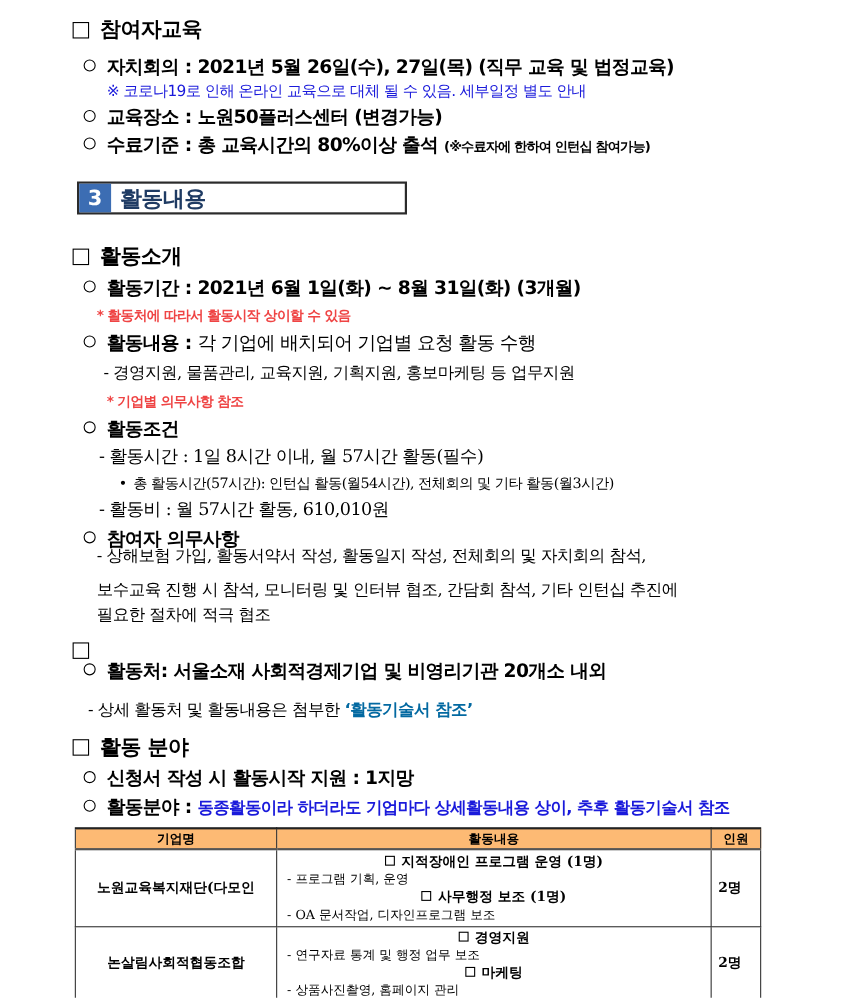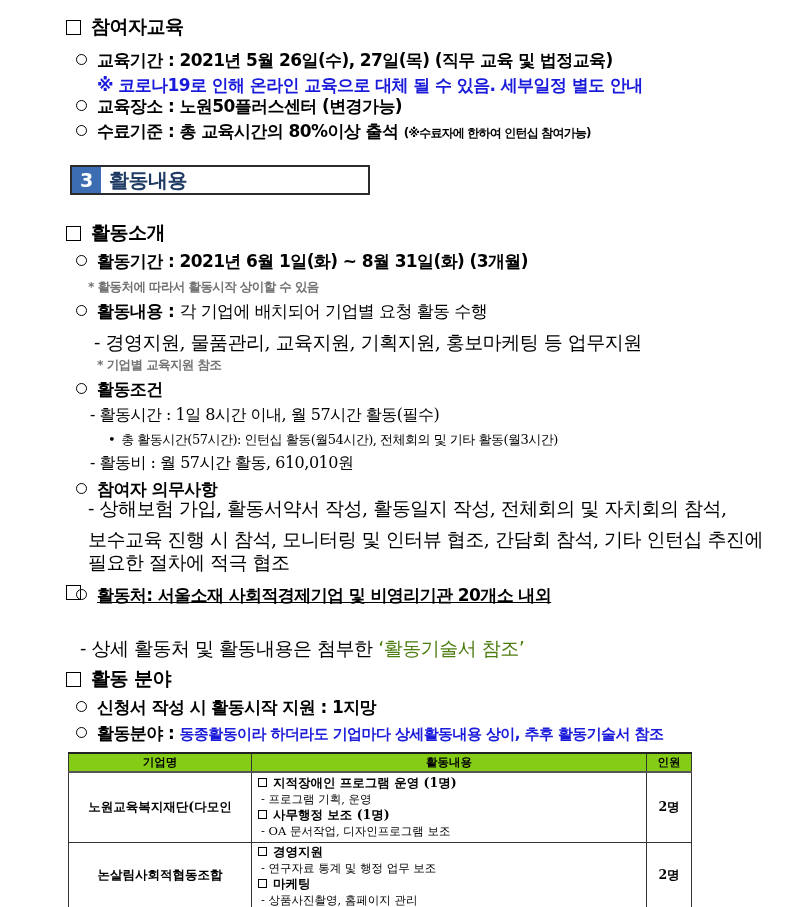--- a/index.html
+++ b/index.html
@@ -4,57 +4,57 @@
 <style>
   html, body { margin: 0; padding: 0; background: #ffffff; }
   body {
     width: 785px; height: 907px; position: relative; overflow: hidden;
     font-family: "DejaVu Sans", "Liberation Sans", sans-serif;
     color: #000;
   }
   .abs { position: absolute; white-space: nowrap; }
   .h1 { font-size: 19px; font-weight: bold; letter-spacing: -0.5px; }
   .h2 { font-size: 17px; font-weight: bold; letter-spacing: -0.6px; }
-  .body15 { font-size: 19px; letter-spacing: -0.5px; font-family: "DejaVu Serif", serif; }
-  .note-blue { color: #1a1adb; font-weight: bold; font-size: 17px; letter-spacing: -0.6px; }
-  .note-red { color: #737373; font-weight: bold; font-size: 12.5px; letter-spacing: -0.6px; }
+  .body15 { font-size: 15px; letter-spacing: -0.5px; font-family: "DejaVu Serif", serif; }
+  .note-blue { color: #1a1adb; font-weight: normal; font-size: 14px; letter-spacing: -0.6px; }
+  .note-red { color: #ef4444; font-weight: bold; font-size: 12.5px; letter-spacing: -0.6px; }
   .sq { display: inline-block; width: 15px; height: 15px; border: 1.6px solid #000; vertical-align: -2px; margin-right: 10px; box-sizing: border-box; }
   .circ { display: inline-block; width: 11px; height: 11px; border: 1.6px solid #000; border-radius: 50%; vertical-align: 1px; margin-right: 10px; box-sizing: border-box; }
   .secbox {
     position: absolute; left: 70px; top: 165px; width: 300px; height: 30px;
     border: 2px solid #2b2b2b; box-sizing: border-box; display: flex;
   }
   .secbox .num { width: 29px; background: #3c6db3; color: #fff; font-weight: bold; font-size: 19px; display: flex; align-items: center; justify-content: center; }
   .secbox .title { color: #1f3b63; font-weight: bold; font-size: 20px; padding-left: 8px; display: flex; align-items: center; letter-spacing: -0.5px; }
   .normal { font-weight: normal; }
-  .red { color: #4d7c0f; font-weight: normal; }
+  .red { color: #0369a1; font-weight: bold; }
   .blue { color: #1a1adb; font-weight: bold; font-size: 15px; }
   .small-note { font-size: 12px; font-weight: bold; letter-spacing: -0.8px; }
   table.t {
     position: absolute; left: 68px; top: 752px; width: 624px;
     border-collapse: collapse; font-family: "DejaVu Serif", serif;
   }
   table.t td, table.t th { border: 1px solid #333; padding: 0 6px; }
   table.t { border-top: 2px solid #222; border-bottom: 2px solid #222; }
-  table.t th { background: #84cc16; font-size: 11.5px; font-weight: bold; height: 17px; font-family: "DejaVu Sans", sans-serif; border-bottom: 2px solid #555; }
+  table.t th { background: #fdba74; font-size: 11.5px; font-weight: bold; height: 17px; font-family: "DejaVu Sans", sans-serif; border-bottom: 2px solid #555; }
   table.t td.org { text-align: center; font-weight: bold; font-size: 12.5px; width: 170px; }
-  table.t td.cnt { text-align: center; font-weight: bold; font-size: 12.5px; width: 32px; }
+  table.t td.cnt { text-align: left; font-weight: bold; font-size: 12.5px; width: 32px; }
   table.t td.act { font-size: 11.5px; line-height: 16px; padding: 1px 6px; }
-  .act .ah { font-weight: bold; font-size: 12.5px; }
+  .act .ah { font-weight: bold; font-size: 12.5px; text-align: center; }
   .act .asq { display: inline-block; width: 9px; height: 9px; border: 1.4px solid #000; margin-right: 6px; vertical-align: 0; box-sizing: border-box; }
   .act .ad { padding-left: 3px; }
 </style>
 </head>
 <body>
 
 <div class="abs h1" style="left:66px; top:14px;">
   <span class="sq"></span><span>참여자교육</span>
 </div>
 <div class="abs h2" style="left:76px; top:49px;">
-  <span class="circ"></span><span>교육기간</span><span> : </span><span>2021년 5월 26일(수), 27일(목) (직무 교육 및 법정교육)</span>
+  <span class="circ"></span><span>자치회의</span><span> : </span><span>2021년 5월 26일(수), 27일(목) (직무 교육 및 법정교육)</span>
 </div>
 <div class="abs note-blue" style="left:97px; top:74px;">※ 코로나19로 인해 온라인 교육으로 대체 될 수 있음. 세부일정 별도 안내</div>
 <div class="abs h2" style="left:76px; top:95px;">
   <span class="circ"></span><span>교육장소</span><span> : </span><span>노원50플러스센터 (변경가능)</span>
 </div>
 <div class="abs h2" style="left:76px; top:120px;">
   <span class="circ"></span><span>수료기준</span><span> : </span><span>총 교육시간의 80%이상 출석</span>
   <span class="small-note">(※수료자에 한하여 인턴십 참여가능)</span>
 </div>
 
@@ -67,40 +67,40 @@
   <span class="sq"></span><span>활동소개</span>
 </div>
 <div class="abs h2" style="left:76px; top:250px;">
   <span class="circ"></span><span>활동기간</span><span> : </span><span>2021년 6월 1일(화) ~ 8월 31일(화) (3개월)</span>
 </div>
 <div class="abs note-red" style="left:88px; top:279px;">* 활동처에 따라서 활동시작 상이할 수 있음</div>
 <div class="abs h2" style="left:76px; top:300px;">
   <span class="circ"></span><span>활동내용</span><span> : </span><span class="normal" style="font-family:'DejaVu Serif',serif;">각 기업에 배치되어 기업별 요청 활동 수행</span>
 </div>
 <div class="abs body15" style="left:94px; top:330px;">- 경영지원, 물품관리, 교육지원, 기획지원, 홍보마케팅 등 업무지원</div>
-<div class="abs note-red" style="left:97px; top:357px;">* 기업별 교육지원 참조</div>
+<div class="abs note-red" style="left:97px; top:357px;">* 기업별 의무사항 참조</div>
 <div class="abs h2" style="left:76px; top:378px;">
   <span class="circ"></span><span>활동조건</span>
 </div>
 <div class="abs body15" style="left:90px; top:405px; font-size:16px;">- 활동시간 : 1일 8시간 이내, 월 57시간 활동(필수)</div>
 <div class="abs body15" style="left:108px; top:431px; font-size:13px;">
   <span style="margin-right:6px;">•</span><span>총 활동시간(57시간): 인턴십 활동(월54시간), 전체회의 및 기타 활동(월3시간)</span>
 </div>
 <div class="abs body15" style="left:90px; top:453px; font-size:16px;">- 활동비 : 월 57시간 활동, 610,010원</div>
 <div class="abs h2" style="left:76px; top:478px;">
   <span class="circ"></span><span>참여자 의무사항</span>
 </div>
 <div class="abs body15" style="left:88px; top:496px;">- 상해보험 가입, 활동서약서 작성, 활동일지 작성, 전체회의 및 자치회의 참석,</div>
 <div class="abs body15" style="left:88px; top:527px;">보수교육 진행 시 참석, 모니터링 및 인터뷰 협조, 간담회 참석, 기타 인턴십 추진에</div>
 <div class="abs body15" style="left:88px; top:550px;">필요한 절차에 적극 협조</div>
 
 <div class="abs h1" style="left:66px; top:580px;">
   <span class="sq"></span>
 </div>
-<div class="abs h2" style="left:76px; top:584px;text-decoration:underline;">
+<div class="abs h2" style="left:76px; top:598px;">
   <span class="circ"></span><span>활동처: 서울소재 사회적경제기업 및 비영리기관 20개소 내외</span>
 </div>
 <div class="abs body15" style="left:80px; top:636px;">
   <span>- 상세 활동처 및 활동내용은 첨부한 </span><span class="red" style="font-family:'DejaVu Sans',sans-serif;">‘활동기술서 참조’</span>
 </div>
 
 <div class="abs h1" style="left:66px; top:666px;">
   <span class="sq"></span><span>활동 분야</span>
 </div>
 <div class="abs h2" style="left:76px; top:696px;">

